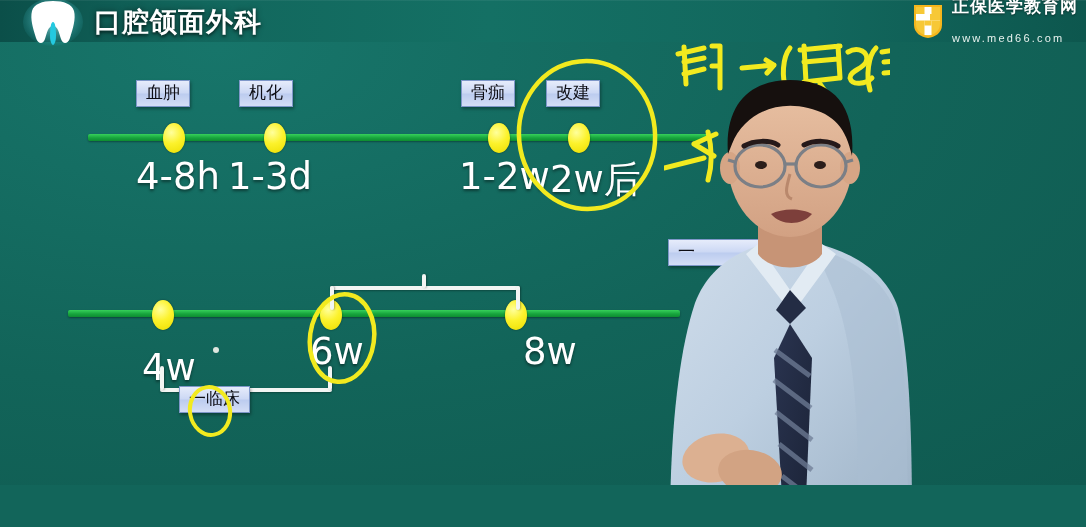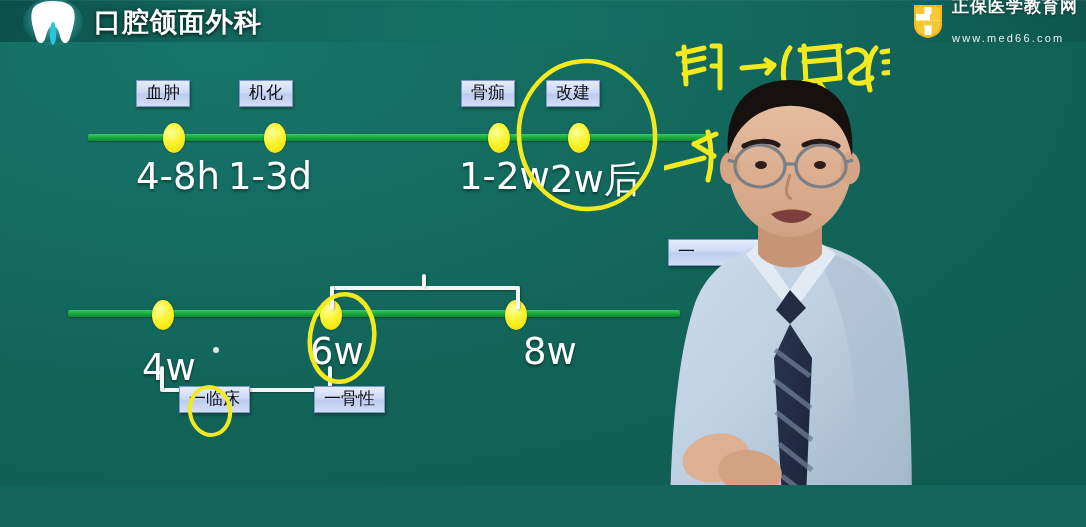--- a/index.html
+++ b/index.html
@@ -175,21 +175,20 @@
     <div class="vbar" style="left:92px;top:-12px;height:14px;"></div>
   </div>
 
   <div class="bracket" style="left:160px;top:366px;width:172px;height:26px;">
     <div class="hbar" style="left:0;top:22px;width:172px;"></div>
     <div class="vbar" style="left:0;top:0;height:24px;"></div>
     <div class="vbar" style="left:168px;top:0;height:24px;"></div>
     <div class="vbar" style="left:84px;top:22px;height:14px;"></div>
   </div>
   <div class="chip" style="left:179px;top:386px;">一临床</div>
-  <div class="chip" style="left:314px;top:386px;">一骨性</div>
 
   <div class="chip" style="left:668px;top:239px;width:96px;justify-content:flex-start;">一</div>
 
   <svg class="ink" style="left:296px;top:288px;" width="92" height="100">
     <ellipse cx="46" cy="50" rx="32" ry="44" fill="none" stroke="#f2ea1f" stroke-width="4.5" stroke-linecap="round" transform="rotate(8 46 50)"></ellipse>
   </svg>
 
   <svg class="ink" style="left:182px;top:384px;" width="60" height="54">
     <ellipse cx="28" cy="27" rx="20" ry="24" fill="none" stroke="#f2ea1f" stroke-width="4" stroke-linecap="round" transform="rotate(-10 28 27)"></ellipse>
   </svg>

